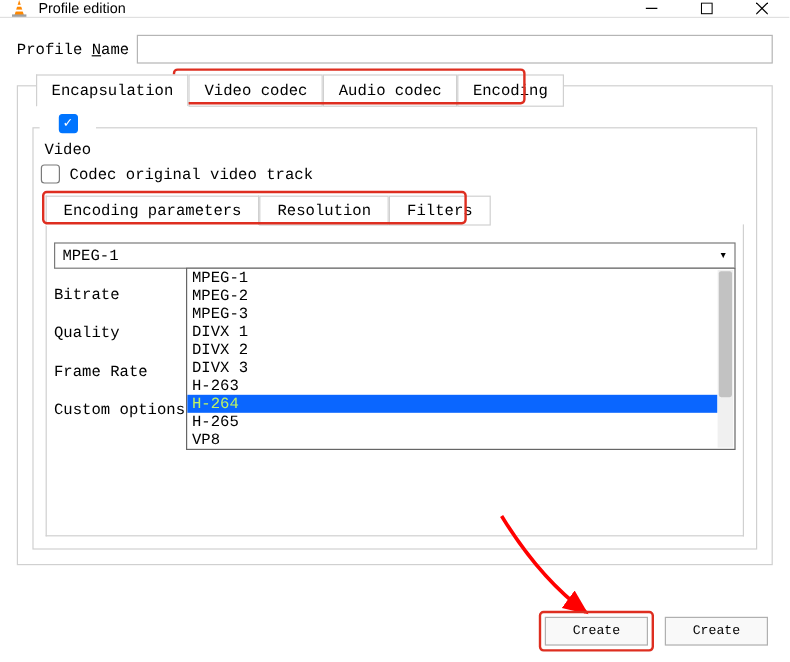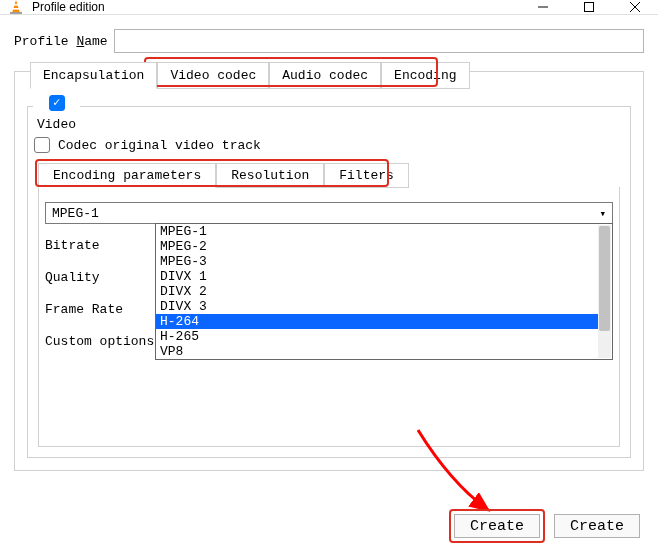--- a/index.html
+++ b/index.html
@@ -31,26 +31,26 @@
 .itab.active { border-bottom: 1px solid #fff; }
 .hl-group2 { position: absolute; top: -4px; left: -3px; width: 354px; height: 28px; border: 2px solid #de2e20; border-radius: 4px; pointer-events: none; }
 .inner-panel { border: 1px solid #d0d0d0; border-top: none; padding: 14px 6px 6px 6px; height: 260px; margin-top: -1px; position: relative; }
 .form-row { display: flex; align-items: center; height: 24px; margin-bottom: 8px; }
 .form-label { width: 110px; }
 .combo { flex: 1; height: 22px; border: 1px solid #7a7a7a; background: #fff; display: flex; align-items: center; padding: 0 6px; position: relative; cursor: pointer; }
 .combo::after { content: "▾"; position: absolute; right: 6px; font-size: 11px; }
 .dropdown { position: absolute; top: 36px; left: 116px; right: 6px; border: 1px solid #666; background: #fff; z-index: 10; padding-right: 14px; }
 .dropdown-inner { max-height: 150px; overflow: hidden; }
 .dd-item { padding: 0 4px; height: 15px; line-height: 15px; cursor: pointer; white-space: nowrap; }
-.dd-item.sel { background: #0a66ff; color: #ffffff; }
+.dd-item.sel { background: #0a66ff; color: #bef264; }
 .dd-scroll { position: absolute; top: 1px; right: 1px; bottom: 1px; width: 13px; background: #f0f0f0; }
 .dd-thumb { position: absolute; top: 1px; left: 1px; right: 1px; height: 105px; background: #c2c2c2; border-radius: 2px; }
 .arrow { position: absolute; pointer-events: none; }
 .bottom-buttons { position: absolute; bottom: 14px; right: 18px; display: flex; gap: 14px; }
-.btn { width: 86px; height: 24px; border: 1px solid #b0b0b0; background: #f9f9f9; font-family: inherit; font-size: 15px; cursor: pointer; }
+.btn { width: 86px; height: 24px; border: 1px solid #b0b0b0; background: #f9f9f9; font-family: inherit; font-size: 11px; cursor: pointer; }
 .hl-create { position: absolute; bottom: 9px; right: 113px; width: 96px; height: 34px; border: 2px solid #de2e20; border-radius: 4px; pointer-events: none; }
 </style>
 </head>
 <body>
 
 <div class="titlebar">
   <span class="titlebar-icon">
     <svg viewBox="0 0 16 16">
         <polygon points="8,1 12,14 4,14" fill="#ff8800"></polygon>
         <rect x="5" y="5" width="6" height="1.6" fill="#fff"></rect>
@@ -132,20 +132,21 @@
               </div>
 
             <div class="dropdown">
               <div class="dropdown-inner" id="dd-list">
                   <div class="dd-item">MPEG-1</div>
                   <div class="dd-item">MPEG-2</div>
                   <div class="dd-item">MPEG-3</div>
                   <div class="dd-item">DIVX 1</div>
                   <div class="dd-item">DIVX 2</div>
                   <div class="dd-item">DIVX 3</div>
+                  <div class="dd-item">H-263</div>
                   <div class="dd-item sel">H-264</div>
                   <div class="dd-item">H-265</div>
                   <div class="dd-item">VP8</div>
                 </div>
               <div class="dd-scroll">
                   <div class="dd-thumb"></div>
                 </div>
             </div>
           </div>
         </div>

